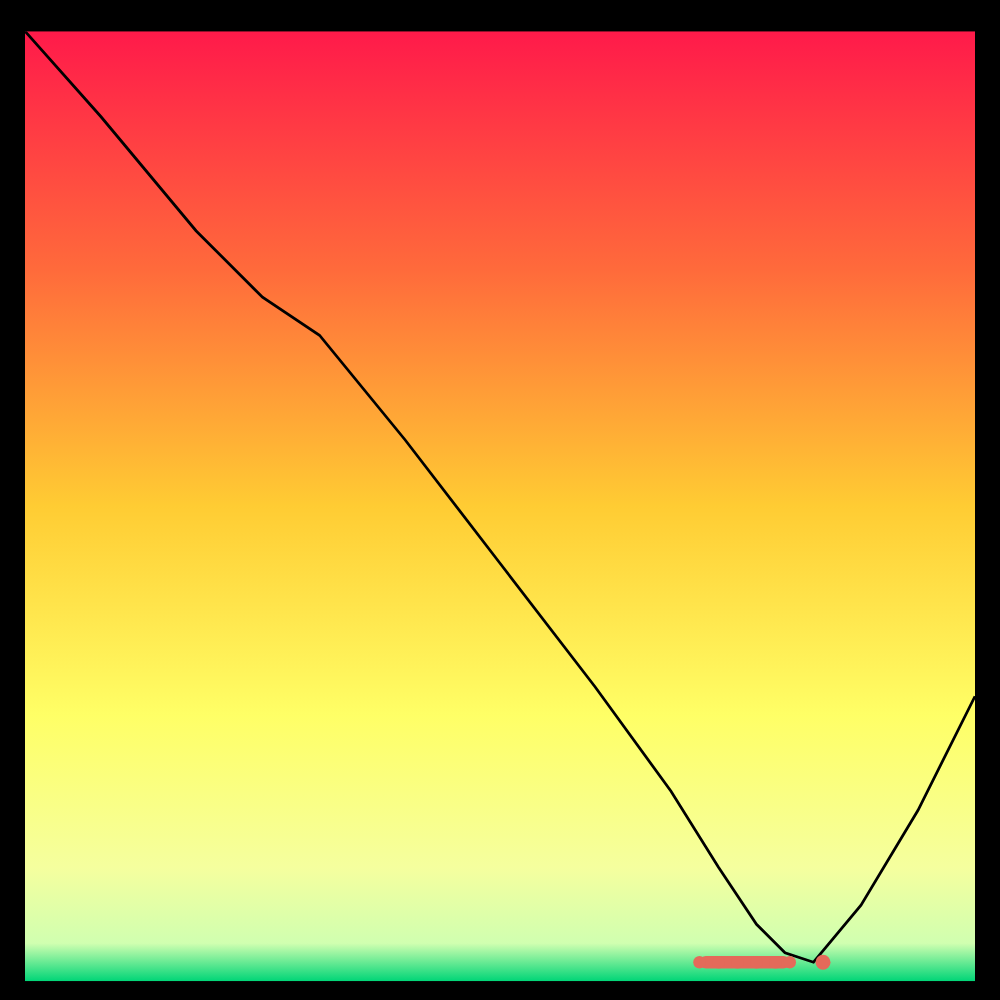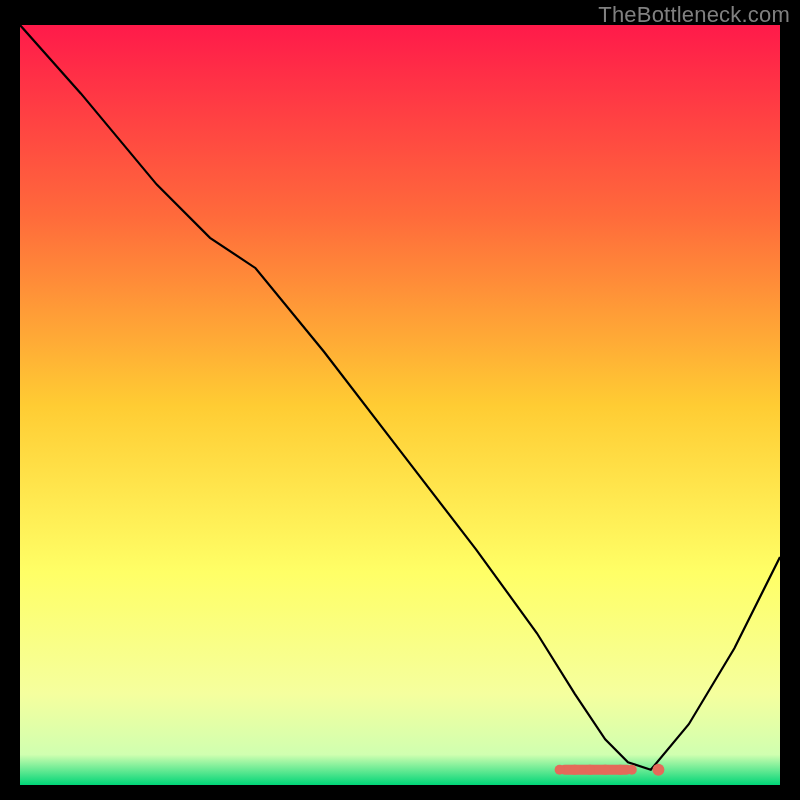--- a/index.html
+++ b/index.html
@@ -35,21 +35,20 @@
   }
   .plot-area svg {
     display: block;
   }
 </style>
 </head>
 <body>
 
 <div class="container">
 
-  <div class="watermark">TheBottleneck.com</div>
 
   <div class="plot-area">
     <svg id="chart-svg" width="760" height="760" viewBox="0 0 760 760">
       <defs>
         <linearGradient id="bg-grad" x1="0" y1="0" x2="0" y2="1">
             <stop offset="0%" stop-color="#ff1a4a"></stop>
             <stop offset="25%" stop-color="#ff6a3b"></stop>
             <stop offset="50%" stop-color="#ffcc33"></stop>
             <stop offset="72%" stop-color="#ffff66"></stop>
             <stop offset="88%" stop-color="#f5ff9e"></stop>

